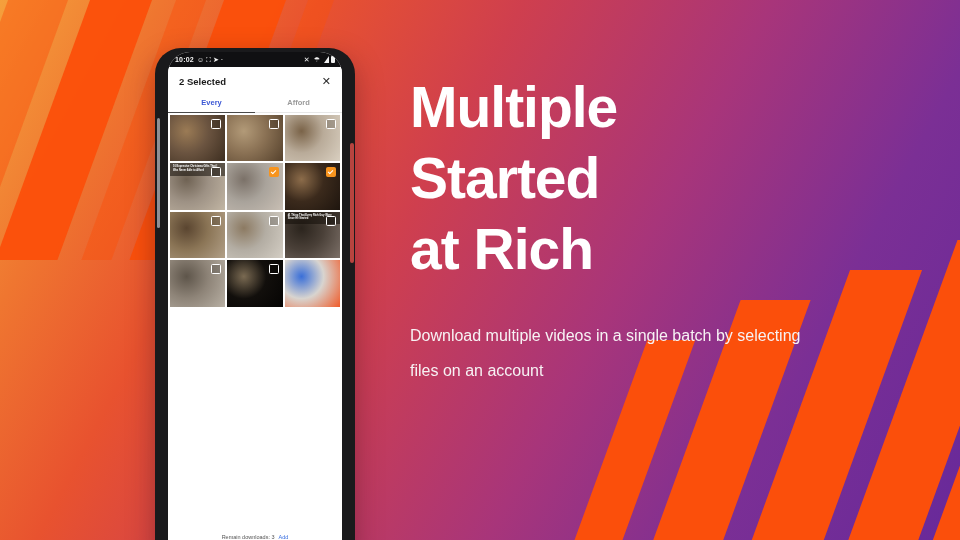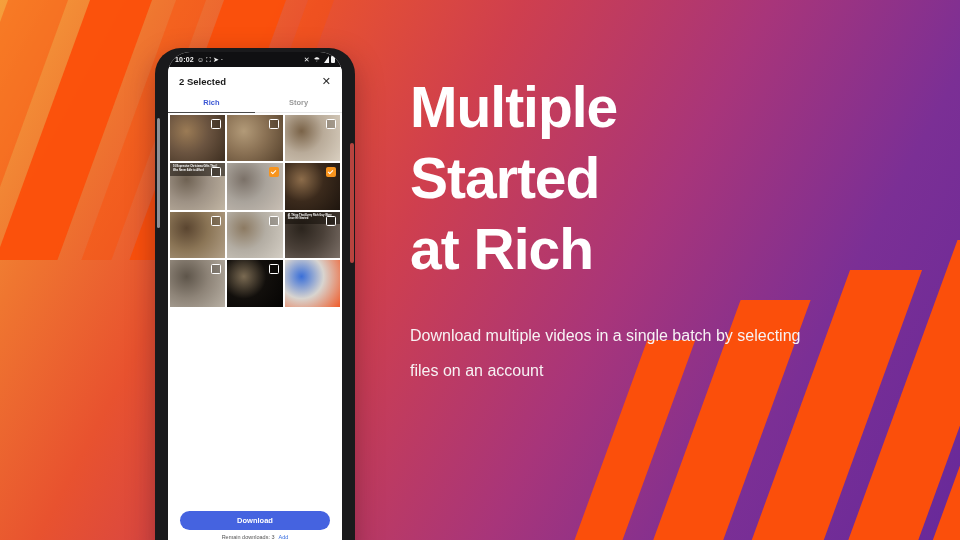--- a/index.html
+++ b/index.html
@@ -203,22 +203,22 @@
         <span class="sb-bat"></span>
       </span>
     </div>
 
     <div class="app-header">
       <div class="title">2 Selected</div>
       <div class="close-x">✕</div>
     </div>
 
     <div class="tabs">
-      <div class="tab active">Rich</div>
-      <div class="tab">Story</div>
+      <div class="tab active">Every</div>
+      <div class="tab">Afford</div>
     </div>
 
     <div class="grid" id="media-grid">
         <div class="cell">
           <div class="thumb" style="background: radial-gradient(circle at 30% 35%, rgb(155, 123, 85) 0%, rgb(107, 84, 64) 45%, rgb(61, 46, 32) 100%);"></div>
           <div class="cb"></div>
         </div>
         <div class="cell">
           <div class="thumb" style="background: radial-gradient(circle at 30% 35%, rgb(178, 154, 120) 0%, rgb(138, 113, 84) 45%, rgb(85, 65, 44) 100%);"></div>
           <div class="cb"></div>
@@ -260,21 +260,20 @@
         <div class="cell">
           <div class="thumb" style="background: radial-gradient(circle at 30% 35%, rgb(122, 106, 82) 0%, rgb(18, 15, 12) 45%, rgb(5, 4, 3) 100%);"></div>
           <div class="cb"></div>
         </div>
         <div class="cell">
           <div class="thumb" style="background: radial-gradient(circle at 30% 35%, rgb(58, 111, 216) 0%, rgb(216, 212, 207) 45%, rgb(240, 90, 40) 100%);"></div>
         </div>
       </div>
 
     <div class="footer">
-      <button class="dl-btn">Download</button>
       <div class="remain">
         <span>Remain downloads: 3</span><span class="add">Add</span>
       </div>
     </div>
 
     <div class="navbar">
       <span>⦀</span>
       <span class="home">◯</span>
       <span>‹</span>
     </div>

